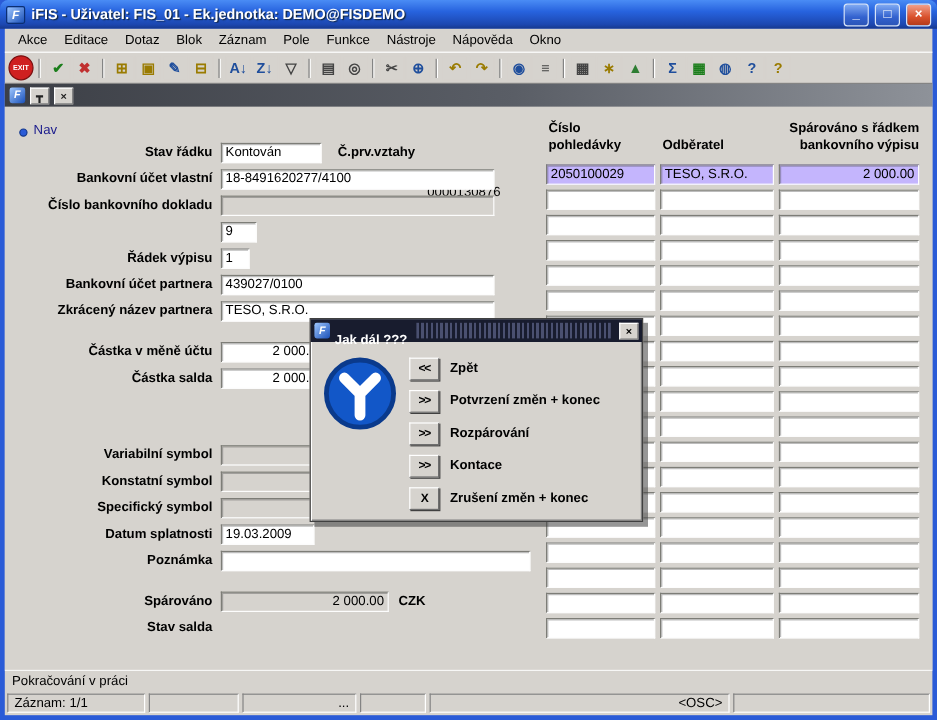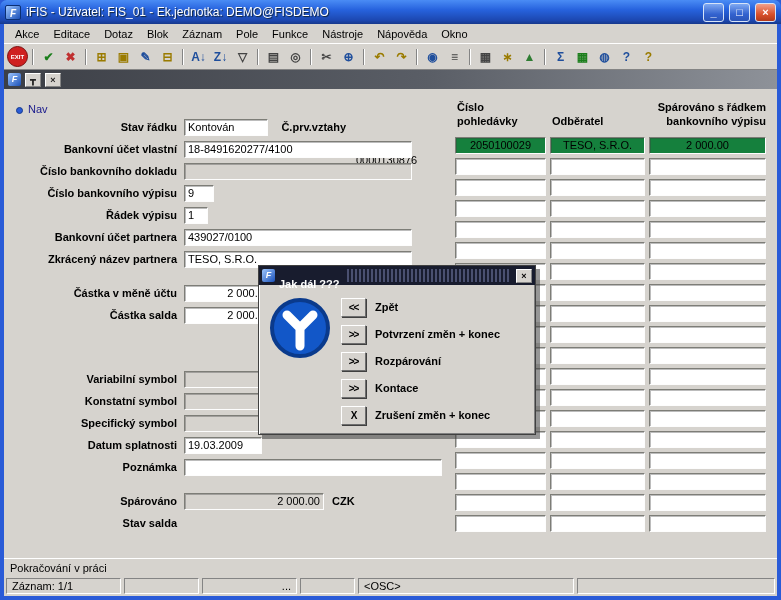--- a/index.html
+++ b/index.html
@@ -7,21 +7,21 @@
   body { font-family:"Liberation Sans", sans-serif; font-size:11px; background:#fff; }
 
   .screen { position:relative; width:781px; height:600px; background:#2a5bd7; }
 
   
   .titlebar { height:24px; border-radius:7px 7px 0 0; display:flex; align-items:center; gap:5px;
     padding:0 5px; background:linear-gradient(180deg,#4a8cf5 0%,#2763de 40%,#1c47b0 85%,#16388c 100%); }
   .app-icon { width:16px; height:15px; border-radius:2px; background:linear-gradient(135deg,#9ec7ff,#1a50b8);
     color:#fff; font-weight:bold; font-style:italic; font-size:10px; text-align:center; line-height:15px;
     border:1px solid #0b2f73; }
-  .title-text { color:#fff; font-weight:normal; font-size:12px; flex:1; white-space:nowrap; overflow:hidden;
+  .title-text { color:#fff; font-weight:bold; font-size:12px; flex:1; white-space:nowrap; overflow:hidden;
     text-shadow:1px 1px 1px #123; }
   .cap-btn { width:21px; height:19px; border-radius:3px; border:1px solid #d7e4f8; color:#fff; font-weight:bold;
     font-size:11px; line-height:16px; text-align:center; background:linear-gradient(180deg,#7fa9f2,#3362cf 60%,#2b55b8); }
   .cap-btn.close { background:linear-gradient(180deg,#f0a08c,#d9512c 60%,#b33a1a); }
 
   .frame { position:absolute; top:24px; left:0; right:0; bottom:0; padding:0 4px 4px 4px; }
   .inner { width:773px; height:572px; background:#d6d3ce; display:flex; flex-direction:column; }
 
   
   .menubar { height:20px; display:flex; align-items:center; padding-left:4px; border-bottom:1px solid #fff; }
@@ -62,21 +62,21 @@
 
   
   .thead { position:absolute; font-weight:bold; white-space:nowrap; }
   .tr-right { text-align:right; }
   .rows { position:absolute; left:451px; top:48px; width:311px; }
   .trow { display:flex; gap:4px; margin-bottom:4px; }
   .tcell { position:static; height:17px; line-height:15px; padding:0 3px; background:#fff; border:1px solid;
     border-color:#7d7d77 #fdfdfd #fdfdfd #7d7d77; box-shadow:inset 1px 1px 0 rgba(64,64,64,.35);
     white-space:nowrap; overflow:hidden; }
   .c1 { width:91px; } .c2 { width:95px; } .c3 { width:117px; text-align:right; }
-  .hl { background:#15803d;text-align:center; }
+  .hl { background:#c4b5fd; }
 
   
   .dialog { position:absolute; left:254px; top:176px; width:278px; height:170px; background:#d6d3ce;
     border:1px solid #404040; box-shadow:inset 1px 1px 0 #ffffff, inset -1px -1px 0 #808080,
     4px 4px 0 rgba(64,64,64,.55); z-index:10; }
   .dlg-title { height:19px; display:flex; align-items:center; gap:4px; padding:0 3px; background:#181c2e; }
   .dlg-title-text { color:#fff; font-weight:bold; font-size:11px; white-space:nowrap;margin-top:16px; }
   .dlg-pattern { flex:1; height:13px; margin:0 3px;
     background:repeating-linear-gradient(90deg,#4a5070 0 2px,#181c2e 2px 4px); }
   .dlg-close { width:16px; height:14px; background:#d6d3ce; border:1px solid; border-color:#fff #848484 #848484 #fff;
@@ -89,21 +89,21 @@
     box-shadow:1px 1px 0 #404040; font-weight:bold; font-size:10px; letter-spacing:-1px; text-align:center;
     font-family:"Liberation Sans", sans-serif; }
   .dlg-label { margin-left:9px; font-weight:bold; white-space:nowrap; }
 
   
   .status1 { height:18px; border-top:1px solid #fff; display:flex; align-items:center; padding-left:6px; }
   .status2 { height:20px; display:flex; gap:3px; align-items:center; padding:1px 2px; }
   .seg { height:16px; line-height:14px; padding:0 5px; border:1px solid; border-color:#848484 #fff #fff #848484;
     white-space:nowrap; overflow:hidden; }
   .seg.s1 { width:115px; } .seg.s2 { width:75px; } .seg.s3 { width:95px; text-align:right; }
-  .seg.s4 { width:55px; } .seg.s5 { width:216px; text-align:left; } .seg.s6 { flex:1; }
+  .seg.s4 { width:55px; } .seg.s5 { width:250px; text-align:right; } .seg.s6 { flex:1; }
 </style>
 </head>
 <body>
 
 <div class="screen">
 
   <div class="titlebar">
     <span class="app-icon">F</span>
     <span class="title-text">iFIS - Uživatel: FIS_01 - Ek.jednotka: DEMO@FISDEMO</span>
     <span class="cap-btn">_</span>
@@ -232,21 +232,20 @@
         <div class="field" style="left:180px;top:30px;width:84px">Kontován</div>
         <div class="lbl" style="left:240px;width:105px;top:30px">Č.prv.vztahy</div>
         <div class="flatval" style="left:352px;top:30px;width:80px">0000130876</div>
 
         <div class="lbl" style="top:52px">Bankovní účet vlastní</div>
         <div class="field" style="left:180px;top:52px;width:228px">18-8491620277/4100</div>
 
         <div class="lbl" style="top:74px">Číslo bankovního dokladu</div>
         <div class="field gray" style="left:180px;top:74px;width:228px"></div>
 
-        <div class="lbl" style="top:96px">Číslo bankovního výpisu</div>
         <div class="field" style="left:180px;top:96px;width:30px">9</div>
 
         <div class="lbl" style="top:118px">Řádek výpisu</div>
         <div class="field" style="left:180px;top:118px;width:24px">1</div>
 
         <div class="lbl" style="top:140px">Bankovní účet partnera</div>
         <div class="field" style="left:180px;top:140px;width:228px">439027/0100</div>
 
         <div class="lbl" style="top:162px">Zkrácený název partnera</div>
         <div class="field" style="left:180px;top:162px;width:228px">TESO, S.R.O.</div>

